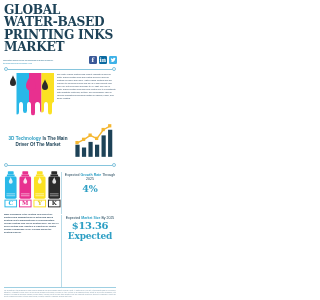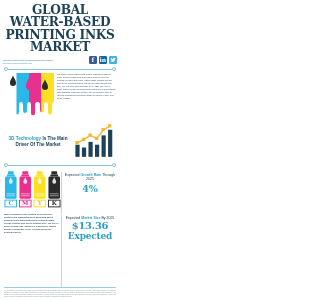--- a/index.html
+++ b/index.html
@@ -14,21 +14,20 @@
   .page { width:120px; height:300px; position:relative; background:#fff; display:flex; flex-direction:column; }
 
   
   .title-block { padding:4px 4px 0 4px; }
   .title {
     font-family:"DejaVu Serif", serif;
     font-weight:bold;
     font-size:12.2px;
     line-height:12.4px;
     letter-spacing:-0.3px;
-    text-align:center;
     color:#1d4257;
     text-transform:uppercase;
   }
 
   
   .src-row { display:flex; align-items:flex-end; padding:2px 3px 0 3px; gap:2px; }
   .src-text { flex:1; min-width:0; }
   .src-line {
     font-size:1.9px;
     line-height:2.6px;

